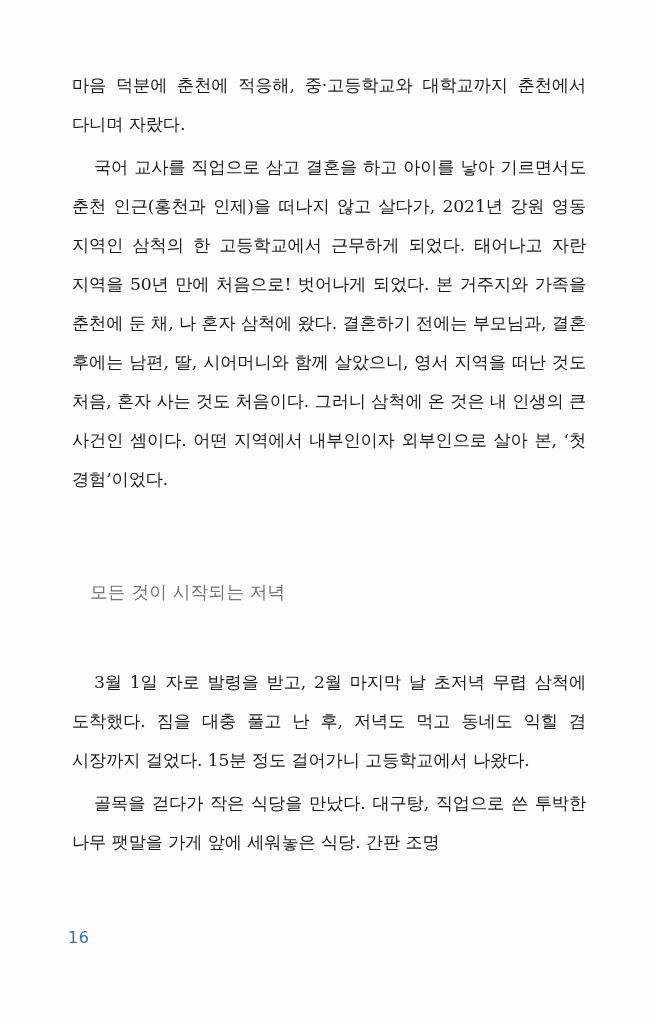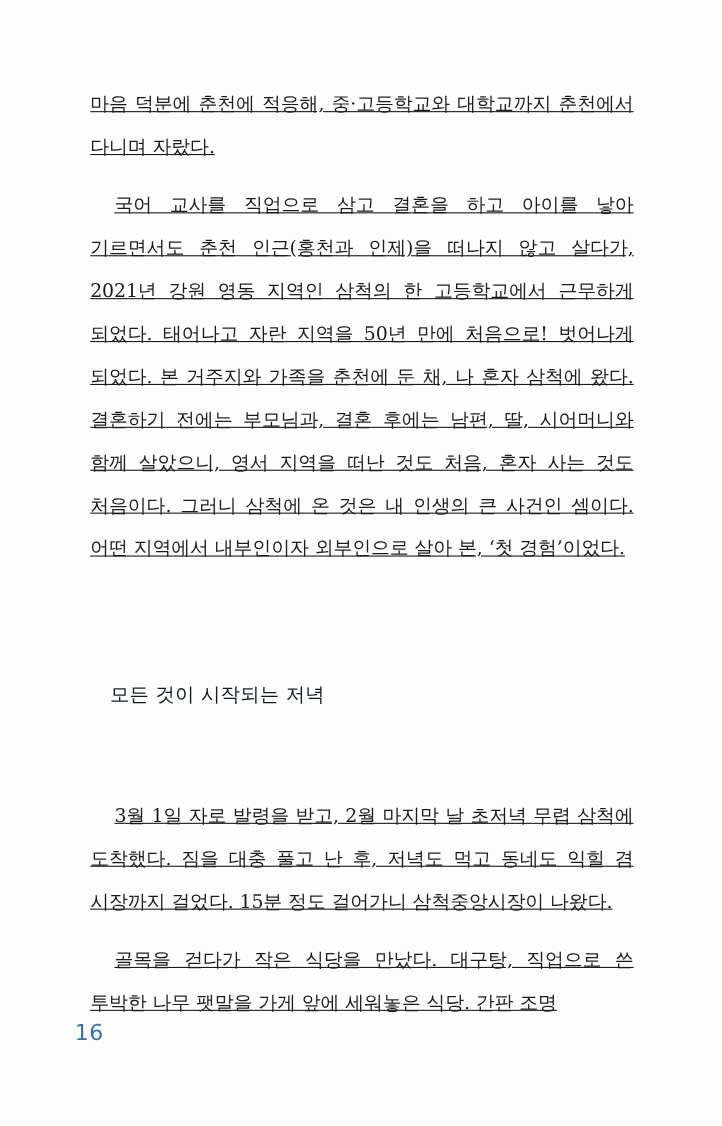--- a/index.html
+++ b/index.html
@@ -25,58 +25,57 @@
   }
 
   .content {
     position: absolute;
     left: 68px;
     top: 62px;
     width: 522px;
   }
 
   p.para {
-    margin: 14px;
+    margin: 4px;
     font-size: 17.2px;
     line-height: 39px;
     text-align: justify;
     text-justify: inter-character;
     word-break: keep-all;
     letter-spacing: -0.1px;
     text-indent: 22px;
-    text-decoration: underline;
   }
   p.para.first {
     text-indent: 0;
   }
 
   .section-gap {
     height: 74px;
   }
 
   .section-heading {
-    margin: 10px;
+    margin: 0;
     font-size: 17.6px;
     line-height: 30px;
     font-weight: 400;
-    color: #0f172a;
+    color: #737373;
     text-indent: 22px;
     letter-spacing: 0.2px;
     word-break: keep-all;
   }
 
   .heading-gap-after {
     height: 52px;
   }
 
   .folio {
     position: absolute;
     left: 68px;
     top: 928px;
-    font-size: 20px;
+    font-size: 16px;
     line-height: 20px;
     color: #3b70b0;
     font-family: "DejaVu Sans", "Liberation Sans", sans-serif;
     letter-spacing: 0.5px;
   }
 </style>
 </head>
 <body>
 
 <div class="page">
@@ -86,21 +85,21 @@
     <p class="para first">마음 덕분에 춘천에 적응해, 중·고등학교와 대학교까지 춘천에서 다니며 자랐다.</p>
 
     <p class="para">국어 교사를 직업으로 삼고 결혼을 하고 아이를 낳아 기르면서도 춘천 인근(홍천과 인제)을 떠나지 않고 살다가, 2021년 강원 영동 지역인 삼척의 한 고등학교에서 근무하게 되었다. 태어나고 자란 지역을 50년 만에 처음으로! 벗어나게 되었다. 본 거주지와 가족을 춘천에 둔 채, 나 혼자 삼척에 왔다. 결혼하기 전에는 부모님과, 결혼 후에는 남편, 딸, 시어머니와 함께 살았으니, 영서 지역을 떠난 것도 처음, 혼자 사는 것도 처음이다. 그러니 삼척에 온 것은 내 인생의 큰 사건인 셈이다. 어떤 지역에서 내부인이자 외부인으로 살아 본, ‘첫 경험’이었다.</p>
 
     <div class="section-gap"></div>
 
     <h2 class="section-heading">모든 것이 시작되는 저녁</h2>
 
     <div class="heading-gap-after"></div>
 
-    <p class="para">3월 1일 자로 발령을 받고, 2월 마지막 날 초저녁 무렵 삼척에 도착했다. 짐을 대충 풀고 난 후, 저녁도 먹고 동네도 익힐 겸 시장까지 걸었다. 15분 정도 걸어가니 삼척중앙시장이 나왔다.</p>
+    <p class="para">3월 1일 자로 발령을 받고, 2월 마지막 날 초저녁 무렵 삼척에 도착했다. 짐을 대충 풀고 난 후, 저녁도 먹고 동네도 익힐 겸 시장까지 걸었다. 15분 정도 걸어가니 고등학교에서 나왔다.</p>
 
     <p class="para">골목을 걷다가 작은 식당을 만났다. 대구탕, 직업으로 쓴 투박한 나무 팻말을 가게 앞에 세워놓은 식당. 간판 조명</p>
 
   </div>
 
   <div class="folio">16</div>
 
 </div>
 
 </body></html>

